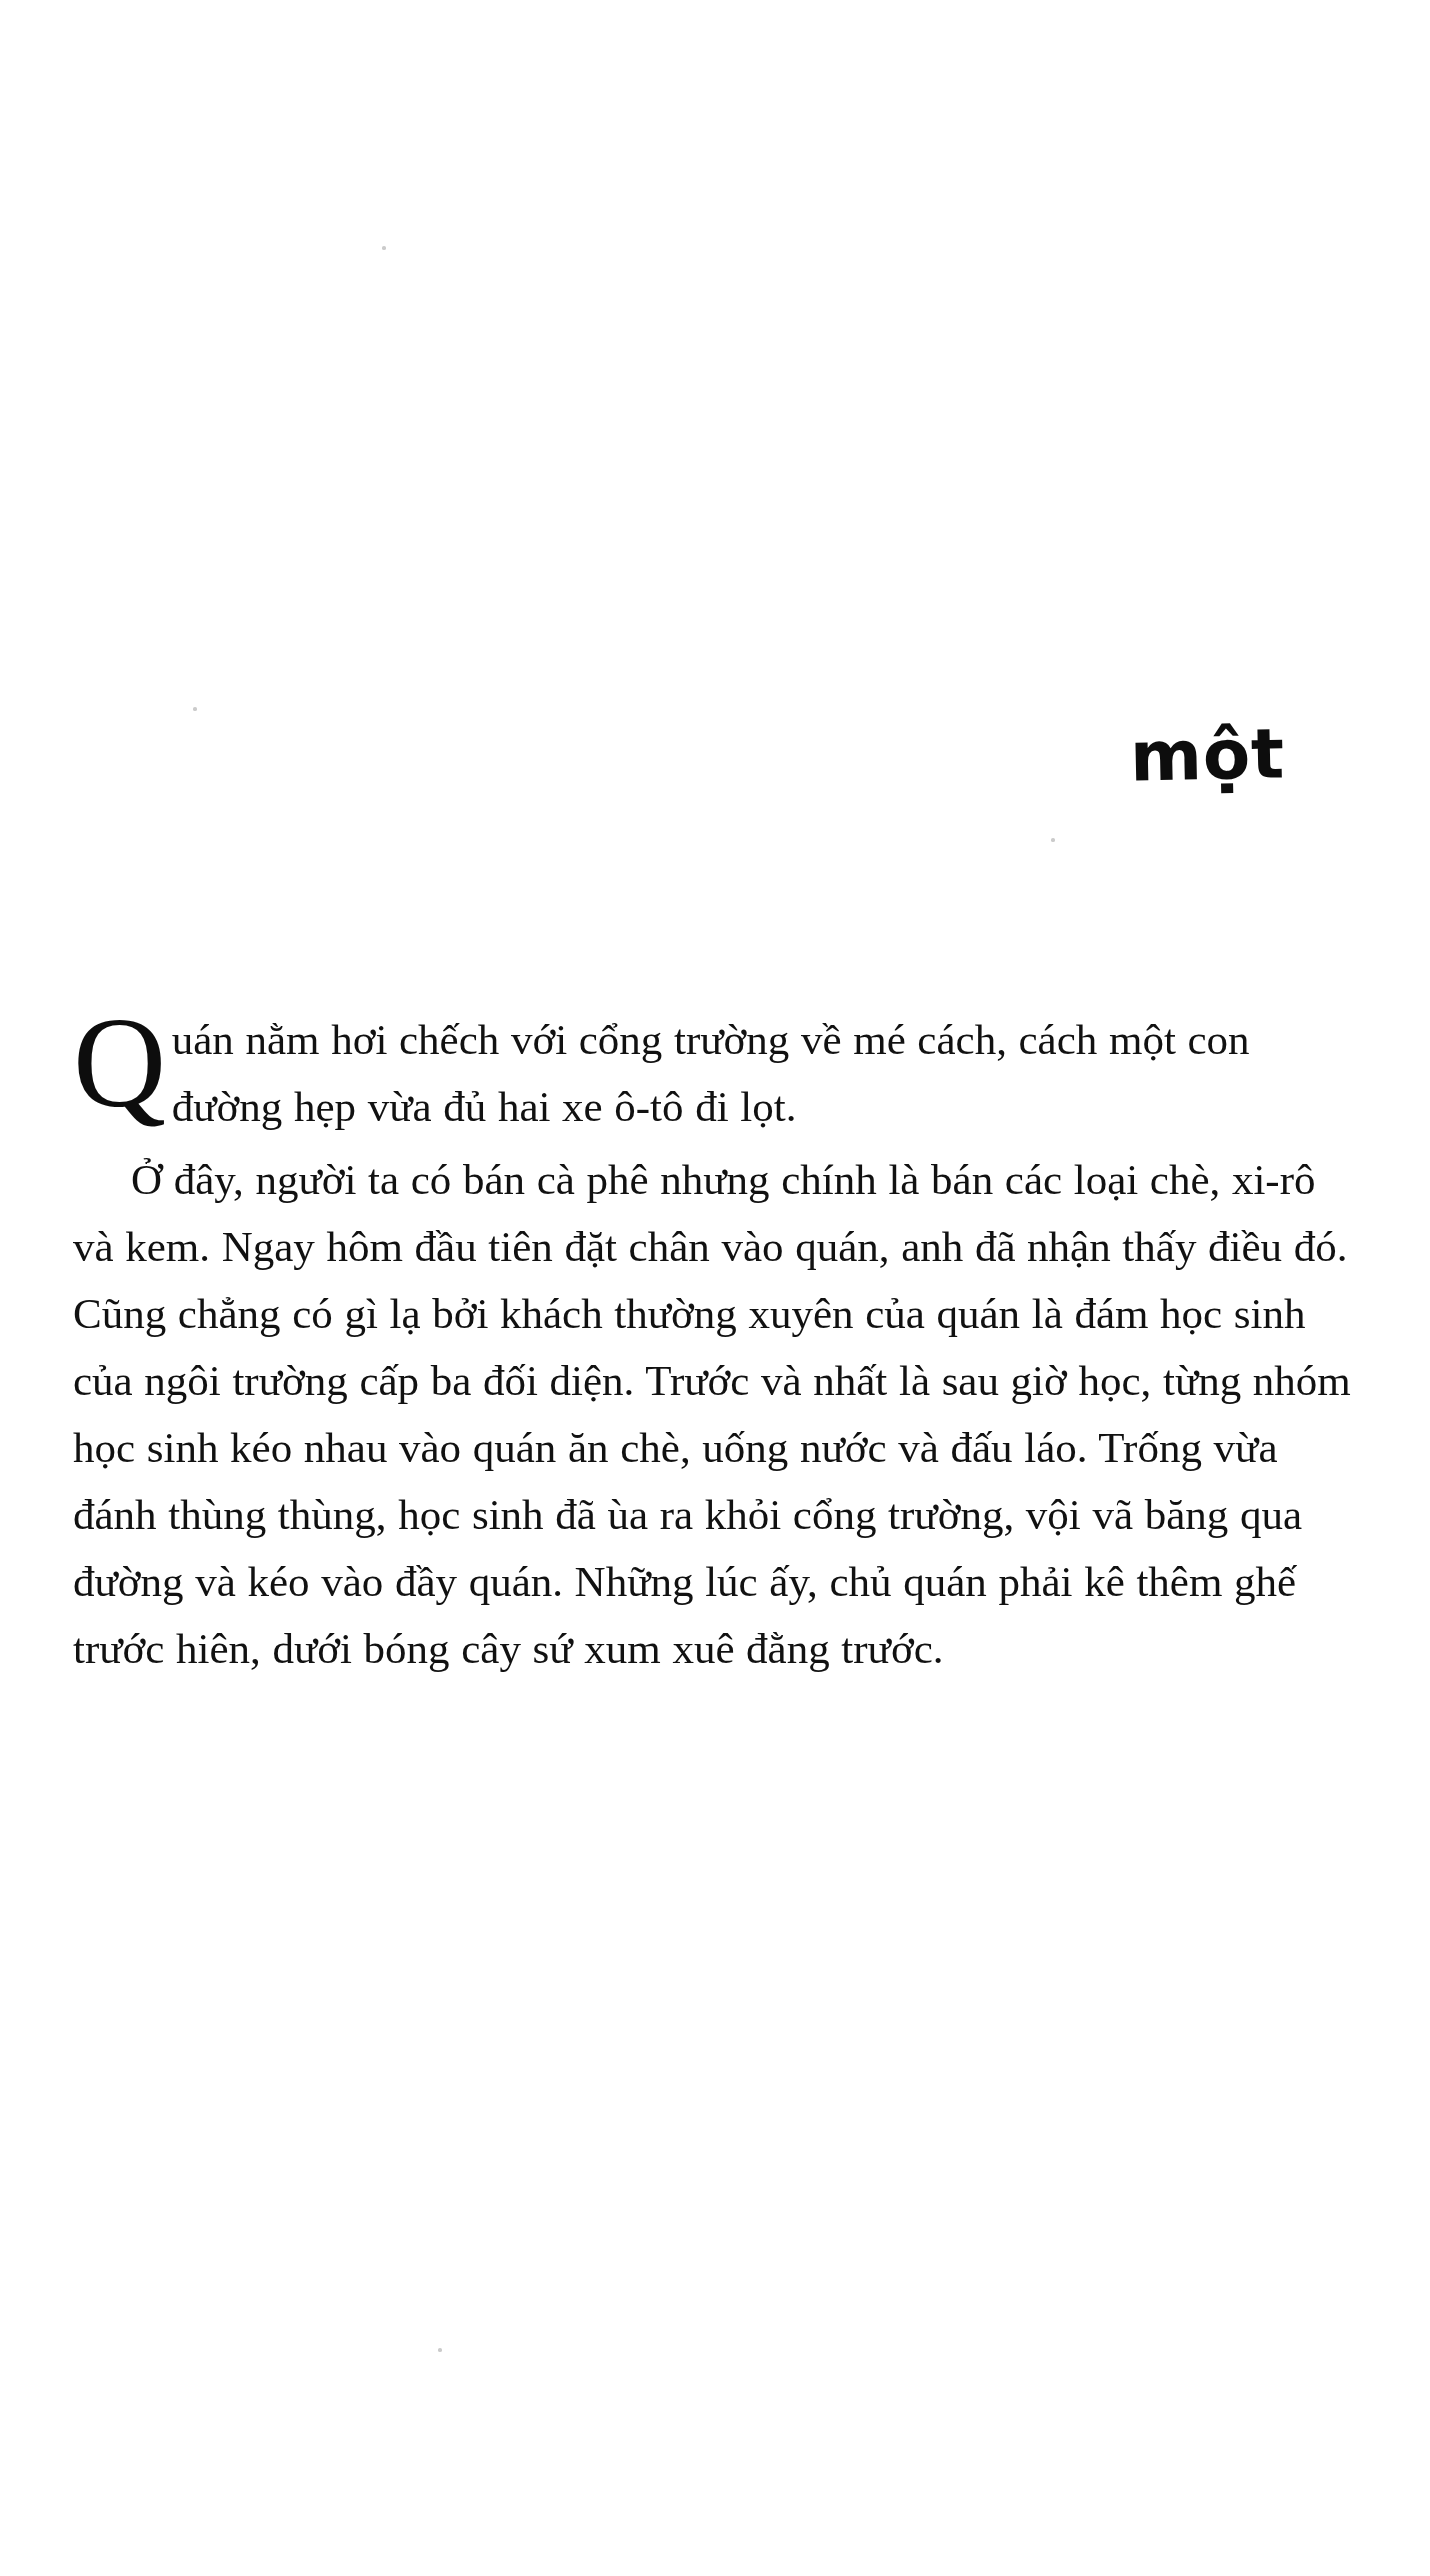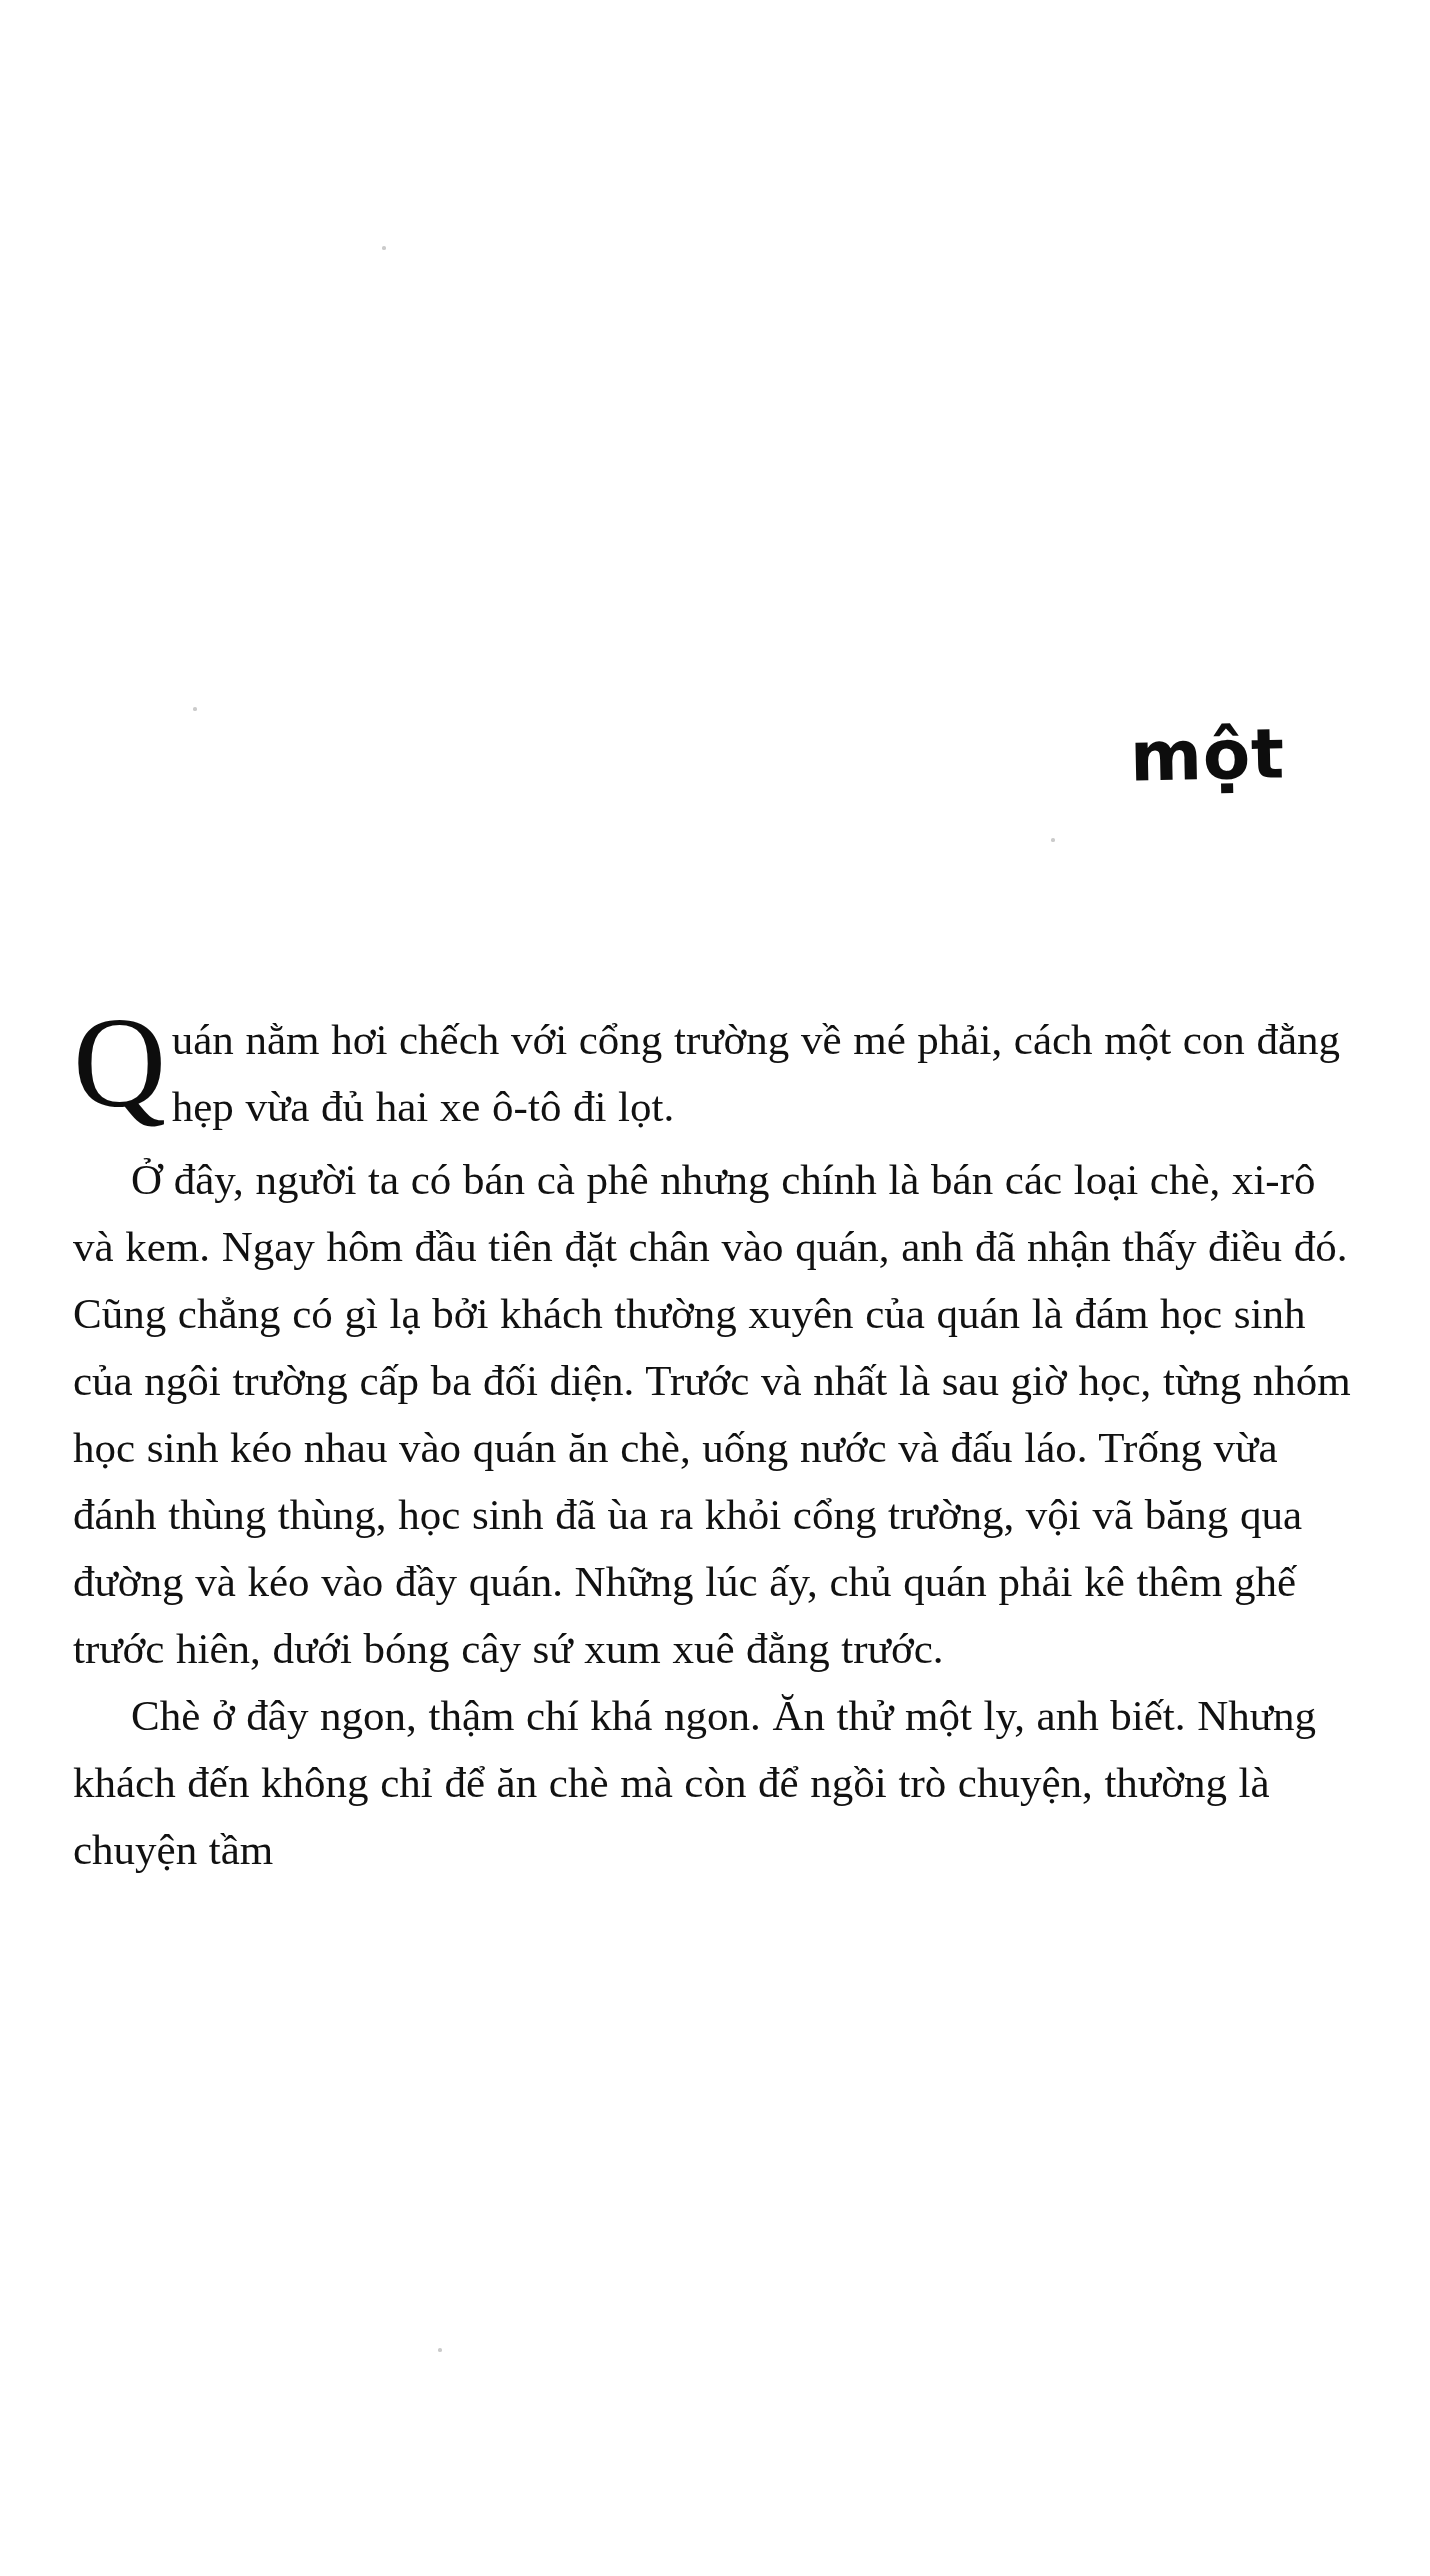--- a/index.html
+++ b/index.html
@@ -95,26 +95,23 @@
   <span class="speck" style="left:382px; top:246px;"></span>
   <span class="speck" style="left:193px; top:707px;"></span>
   <span class="speck" style="left:1051px; top:838px;"></span>
   <span class="speck" style="left:438px; top:2348px;"></span>
 
   <div class="chapter-number">một</div>
 
   <div class="body-text">
 
     <p class="dropcap-para">
-      <span class="dropcap">Q</span><span>uán nằm hơi chếch với cổng trường về mé phải, cách một con đằng hẹp vừa đủ hai xe ô-tô đi lọt.</span>
+      <span class="dropcap">Q</span><span>uán nằm hơi chếch với cổng trường về mé cách, cách một con đường hẹp vừa đủ hai xe ô-tô đi lọt.</span>
     </p>
 
     <p class="para-indent">
       <span>Ở đây, người ta có bán cà phê nhưng chính là bán các loại chè, xi-rô và kem. Ngay hôm đầu tiên đặt chân vào quán, anh đã nhận thấy điều đó. Cũng chẳng có gì lạ bởi khách thường xuyên của quán là đám học sinh của ngôi trường cấp ba đối diện. Trước và nhất là sau giờ học, từng nhóm học sinh kéo nhau vào quán ăn chè, uống nước và đấu láo. Trống vừa đánh thùng thùng, học sinh đã ùa ra khỏi cổng trường, vội vã băng qua đường và kéo vào đầy quán. Những lúc ấy, chủ quán phải kê thêm ghế trước hiên, dưới bóng cây sứ xum xuê đằng trước.</span>
     </p>
 
-    <p class="para-indent">
-      <span>Chè ở đây ngon, thậm chí khá ngon. Ăn thử một ly, anh biết. Nhưng khách đến không chỉ để ăn chè mà còn để ngồi trò chuyện, thường là chuyện tầm</span>
-    </p>
 
   </div>
 </div>
 
 
 </body></html>

